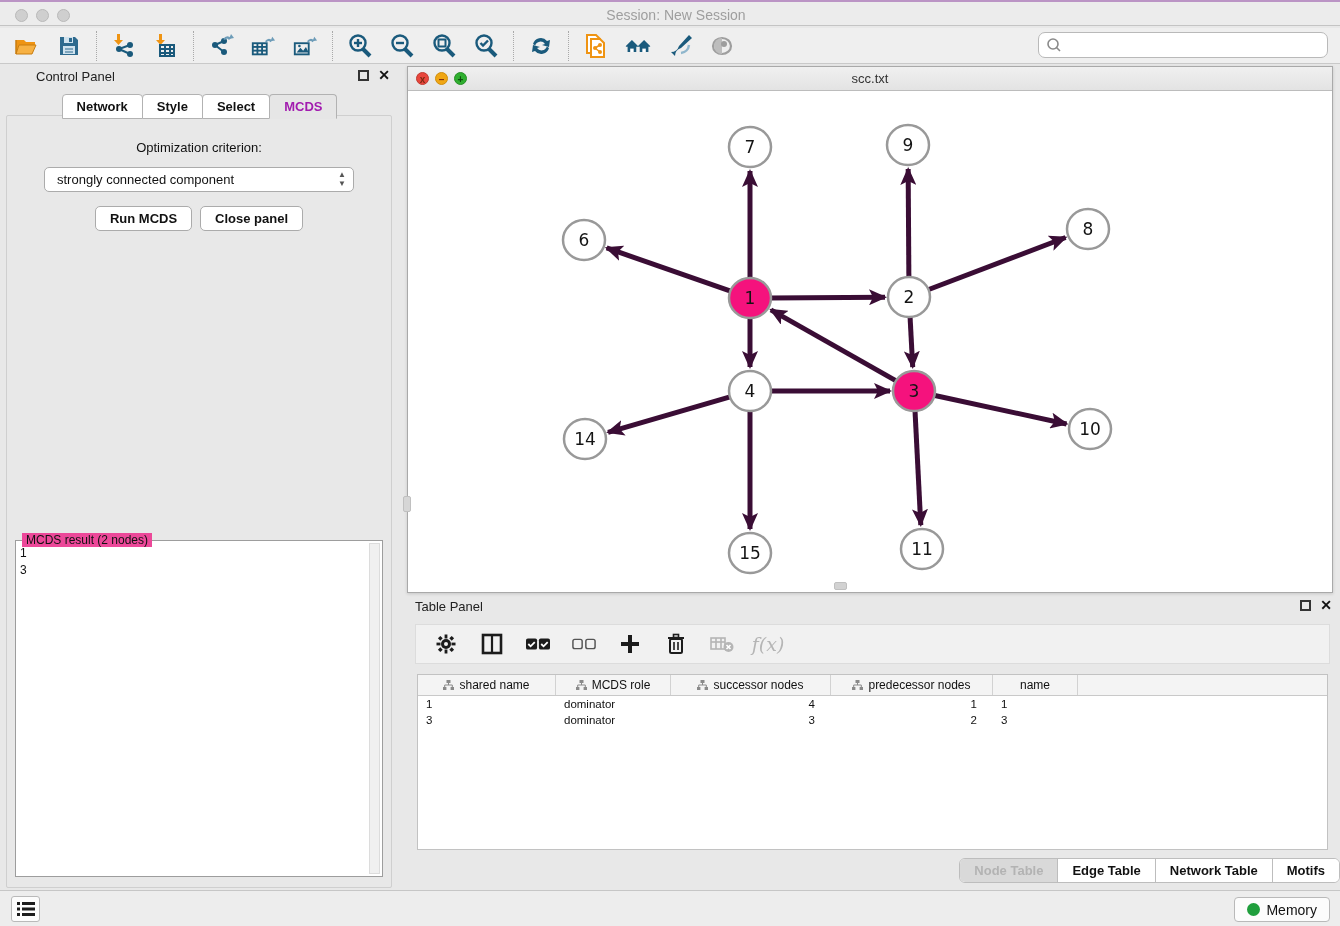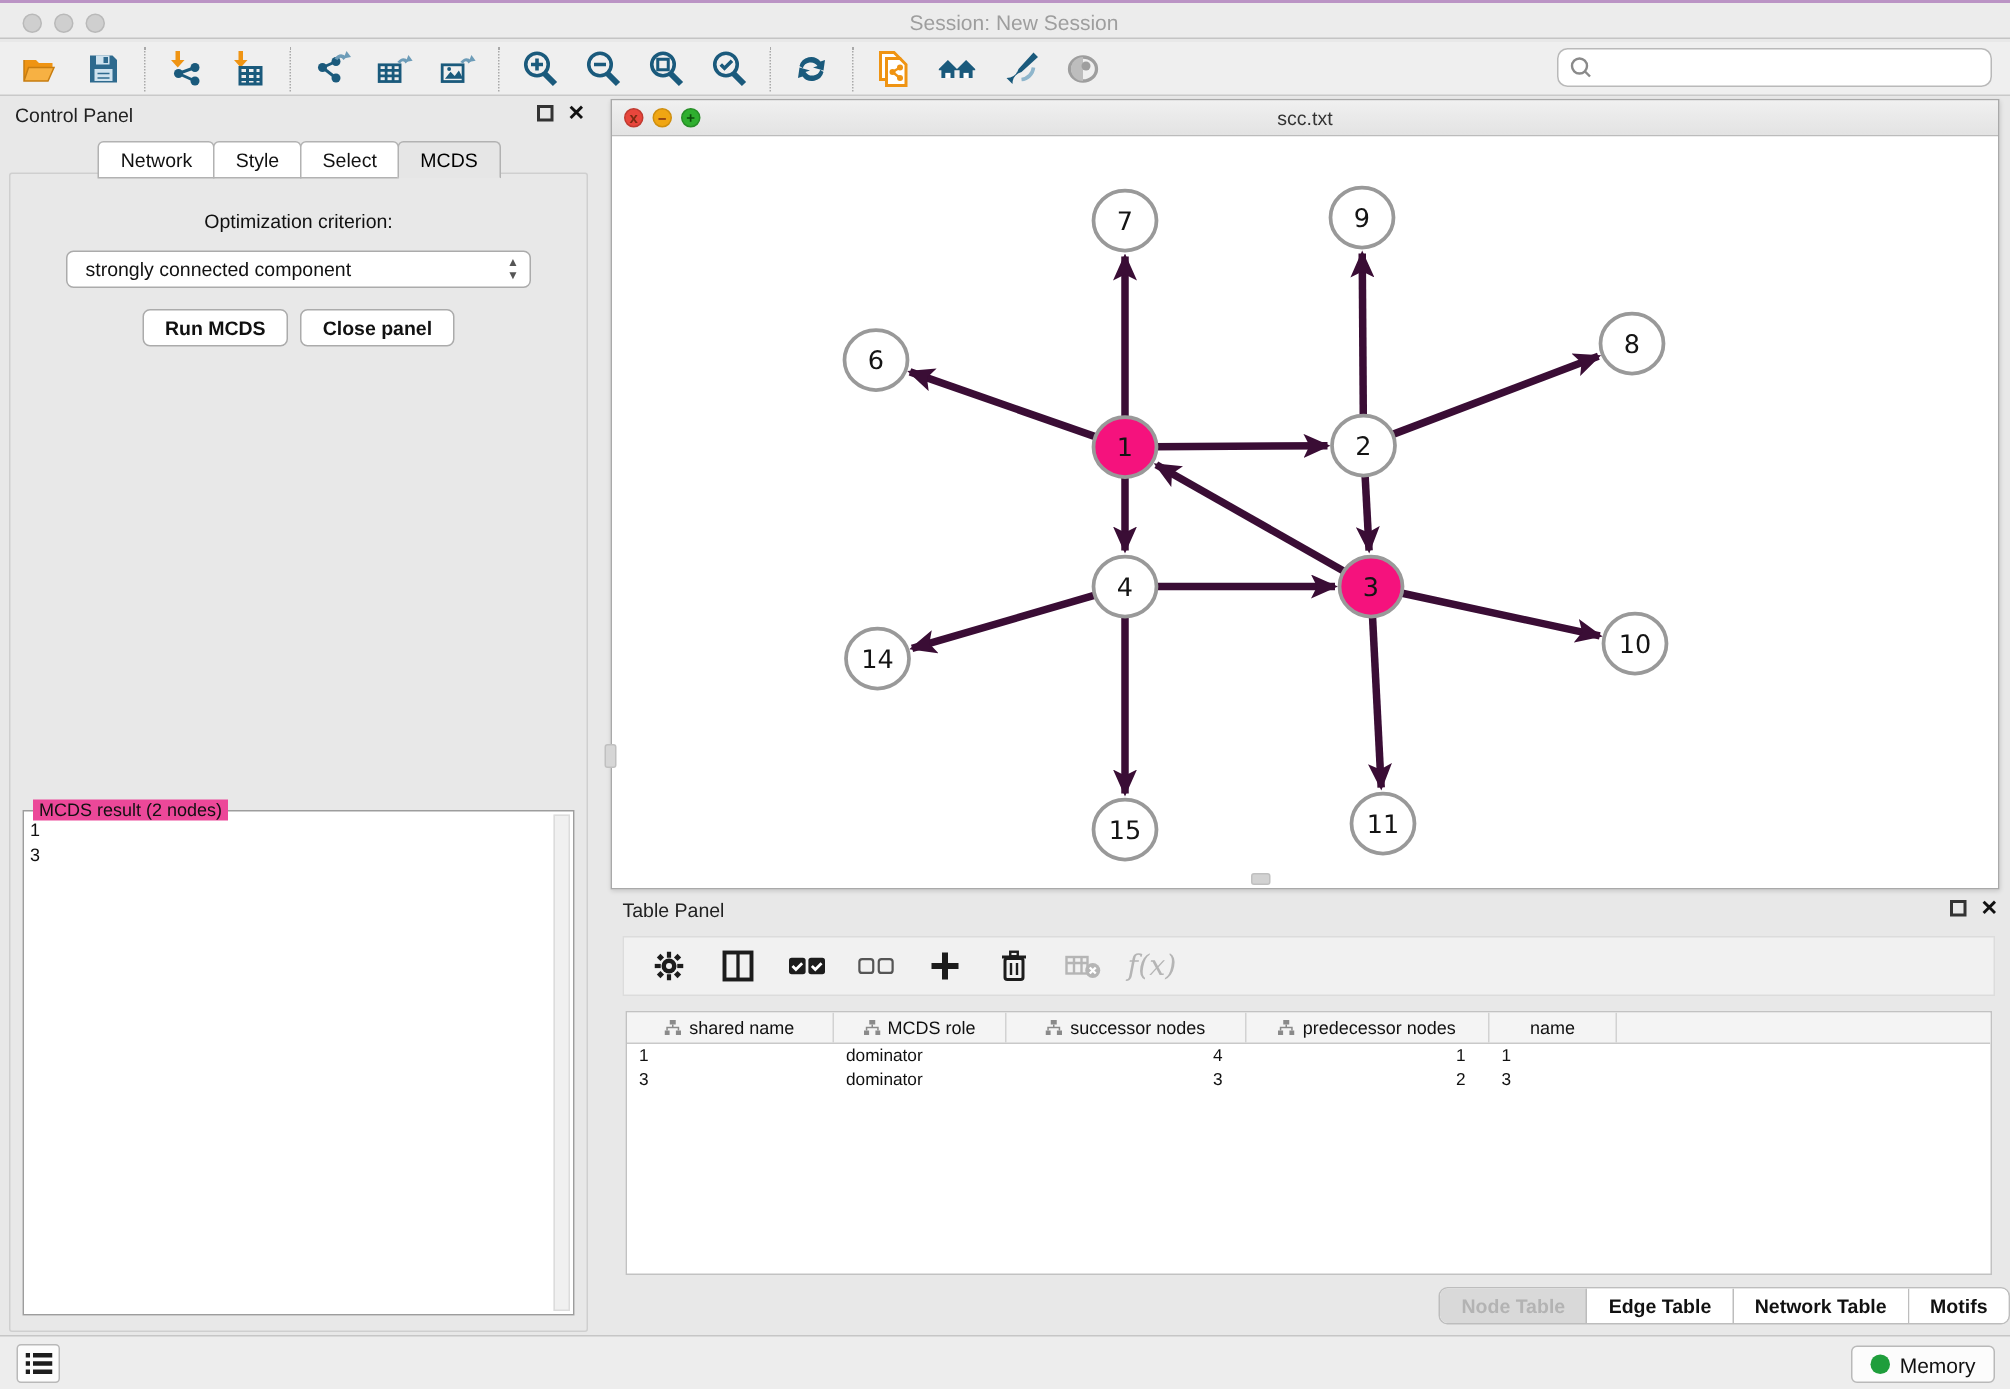--- a/index.html
+++ b/index.html
@@ -20,29 +20,29 @@
     background:#efefef; border-bottom:1px solid #c9c9c9; display:flex; align-items:center; }
   .tb-group { display:flex; align-items:center; gap:16px; padding:0 14px; }
   .tb-sep { width:1px; height:30px; border-left:1px dotted #a9a9a9; }
   .tb-btn { width:26px; height:26px; display:flex; align-items:center; justify-content:center; cursor:pointer; }
   .searchbox { position:absolute; right:12px; top:4px; width:290px; height:26px;
     background:#fff; border:1px solid #b9b9b9; border-radius:7px; display:flex; align-items:center; padding-left:6px; }
   .searchbox input { border:none; outline:none; flex:1; height:20px; font-size:13px; background:transparent; }
 
   
   .control-panel { position:absolute; left:0; top:66px; width:398px; height:822px; }
-  .cp-header { height:24px; position:relative; }
+  .cp-header { height:24px; position:relative;padding-left:26px; }
   .cp-header .cp-title { font-size:13px; color:#222; padding-left:10px; line-height:22px; }
   .panel-btns { position:absolute; right:8px; top:4px; display:flex; gap:9px; align-items:center; }
   .float-btn { width:11px; height:11px; border:2px solid #333; display:inline-block; }
   .close-btn { font-size:14px; font-weight:bold; color:#111; line-height:11px; cursor:pointer; }
   .cp-tabs { position:relative; z-index:2; display:flex; justify-content:center; gap:0; margin-top:4px; }
-  .tab { border:1px solid #b2b2b2; background:#fff; color:#111; font-size:13px; font-weight:400;
+  .tab { border:1px solid #b2b2b2; background:#fff; color:#111; font-size:13px; font-weight:700;
     padding:4px 14px; margin-right:-1px; border-radius:4px 4px 0 0; cursor:pointer; }
-  .tab.active { background:#e6e6e6; color:#000000; border-bottom-color:#e6e6e6; }
+  .tab.active { background:#e6e6e6; color:#a21caf; border-bottom-color:#e6e6e6; }
   .cp-body { position:absolute; left:6px; right:6px; top:49px; bottom:0;
     background:#e8e8e8; border:1px solid #cfcfcf; border-radius:2px; }
   .opt-label { text-align:center; margin-top:24px; font-size:13px; color:#111; }
   .dropdown { position:relative; margin:12px auto 0; width:310px; height:25px; background:#fff;
     border:1px solid #ababab; border-radius:5px; display:flex; align-items:center;
     padding:0 24px 0 12px; font-size:13px; color:#111; cursor:pointer; }
   .dd-arrows { position:absolute; right:7px; top:2px; font-size:8px; line-height:9px; color:#555; text-align:center; }
   .cp-buttons { display:flex; justify-content:center; gap:8px; margin-top:14px; }
   .cp-btn { background:#fff; border:1px solid #ababab; border-radius:5px; font-size:13px; font-weight:600;
     color:#111; padding:4px 14px; cursor:pointer; }

